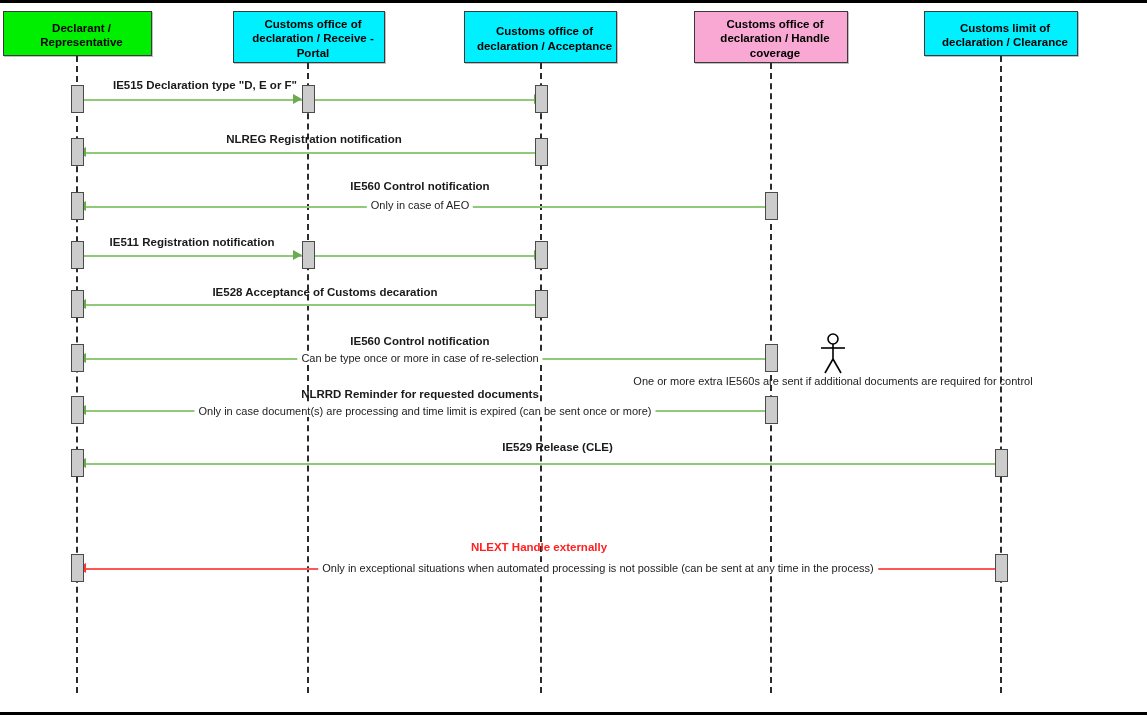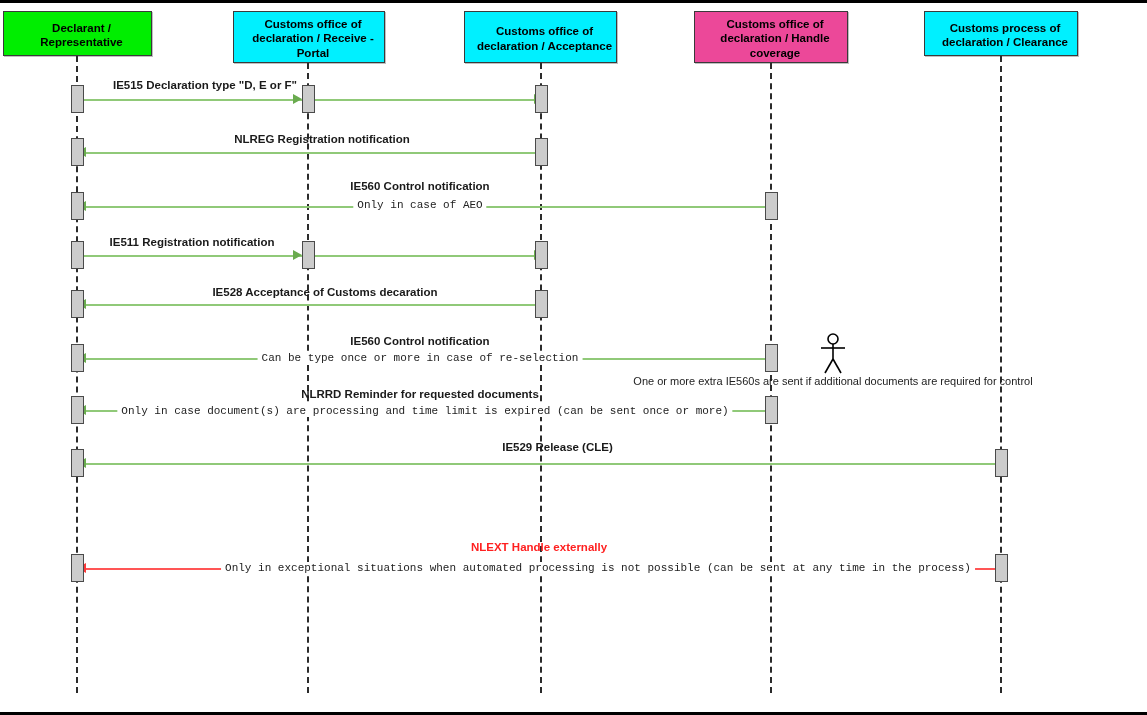--- a/index.html
+++ b/index.html
@@ -72,21 +72,20 @@
   .msg-label.red { color:#ff2020; }
   .msg-note {
     position:absolute;
     font-size:11px;
     color:#222;
     white-space:nowrap;
     text-align:center;
     transform:translateX(-50%);
     background:#ffffff;
     padding:0 4px;
-    font-family:Liberation Mono, monospace;
   }
   .free-note {
     position:absolute;
     font-size:11px;
     color:#222;
     white-space:nowrap;
     transform:translateX(-50%);
   }
   
   .stick { position:absolute; }
@@ -101,41 +100,41 @@
       </div>
       <div class="lifeline" style="left: 76px; top: 53px; height: 637px;"></div>
       <div class="actor-box" style="left: 233px; top: 8px; width: 152px; height: 52px; background: rgb(0, 240, 255);">
         <span>Customs office of declaration / Receive - Portal</span>
       </div>
       <div class="lifeline" style="left: 307px; top: 60px; height: 630px;"></div>
       <div class="actor-box" style="left: 464px; top: 8px; width: 153px; height: 52px; background: rgb(0, 240, 255);">
         <span>Customs office of declaration / Acceptance</span>
       </div>
       <div class="lifeline" style="left: 540px; top: 60px; height: 630px;"></div>
-      <div class="actor-box" style="left: 694px; top: 8px; width: 154px; height: 52px; background: #ec4899;">
+      <div class="actor-box" style="left: 694px; top: 8px; width: 154px; height: 52px; background: #f9a8d4;">
         <span>Customs office of declaration / Handle coverage</span>
       </div>
       <div class="lifeline" style="left: 770px; top: 60px; height: 630px;"></div>
       <div class="actor-box" style="left: 924px; top: 8px; width: 154px; height: 45px; background: rgb(0, 240, 255);">
-        <span>Customs process of declaration / Clearance</span>
+        <span>Customs limit of declaration / Clearance</span>
       </div>
       <div class="lifeline" style="left: 1000px; top: 53px; height: 637px;"></div>
     </div>
   <div id="messages-layer">
       <div class="msg" style="left: 77px; top: 96px; width: 464px;">
         <div class="line" style="width: 464px;"></div>
         <div class="head right" style="left: 216px;"></div>
         <div class="head right" style="left: 457px;"></div>
       </div>
       <div class="msg-label" style="left: 205px; top: 76px;">IE515 Declaration type "D, E or F"</div>
       <div class="msg" style="left: 77px; top: 149px; width: 464px;">
         <div class="line" style="width: 464px;"></div>
         <div class="head left" style="left: 0px;"></div>
       </div>
-      <div class="msg-label" style="left: 314px; top: 130px; margin-left: 8px;">NLREG Registration notification</div>
+      <div class="msg-label" style="left: 314px; top: 130px;">NLREG Registration notification</div>
       <div class="msg" style="left: 77px; top: 203px; width: 694px;">
         <div class="line" style="width: 694px;"></div>
         <div class="head left" style="left: 0px;"></div>
       </div>
       <div class="msg-label" style="left: 420px; top: 177px;">IE560 Control notification</div>
       <div class="msg-note" style="left: 420px; top: 196px;">Only in case of AEO</div>
       <div class="msg" style="left: 77px; top: 252px; width: 464px;">
         <div class="line" style="width: 464px;"></div>
         <div class="head right" style="left: 216px;"></div>
         <div class="head right" style="left: 457px;"></div>

